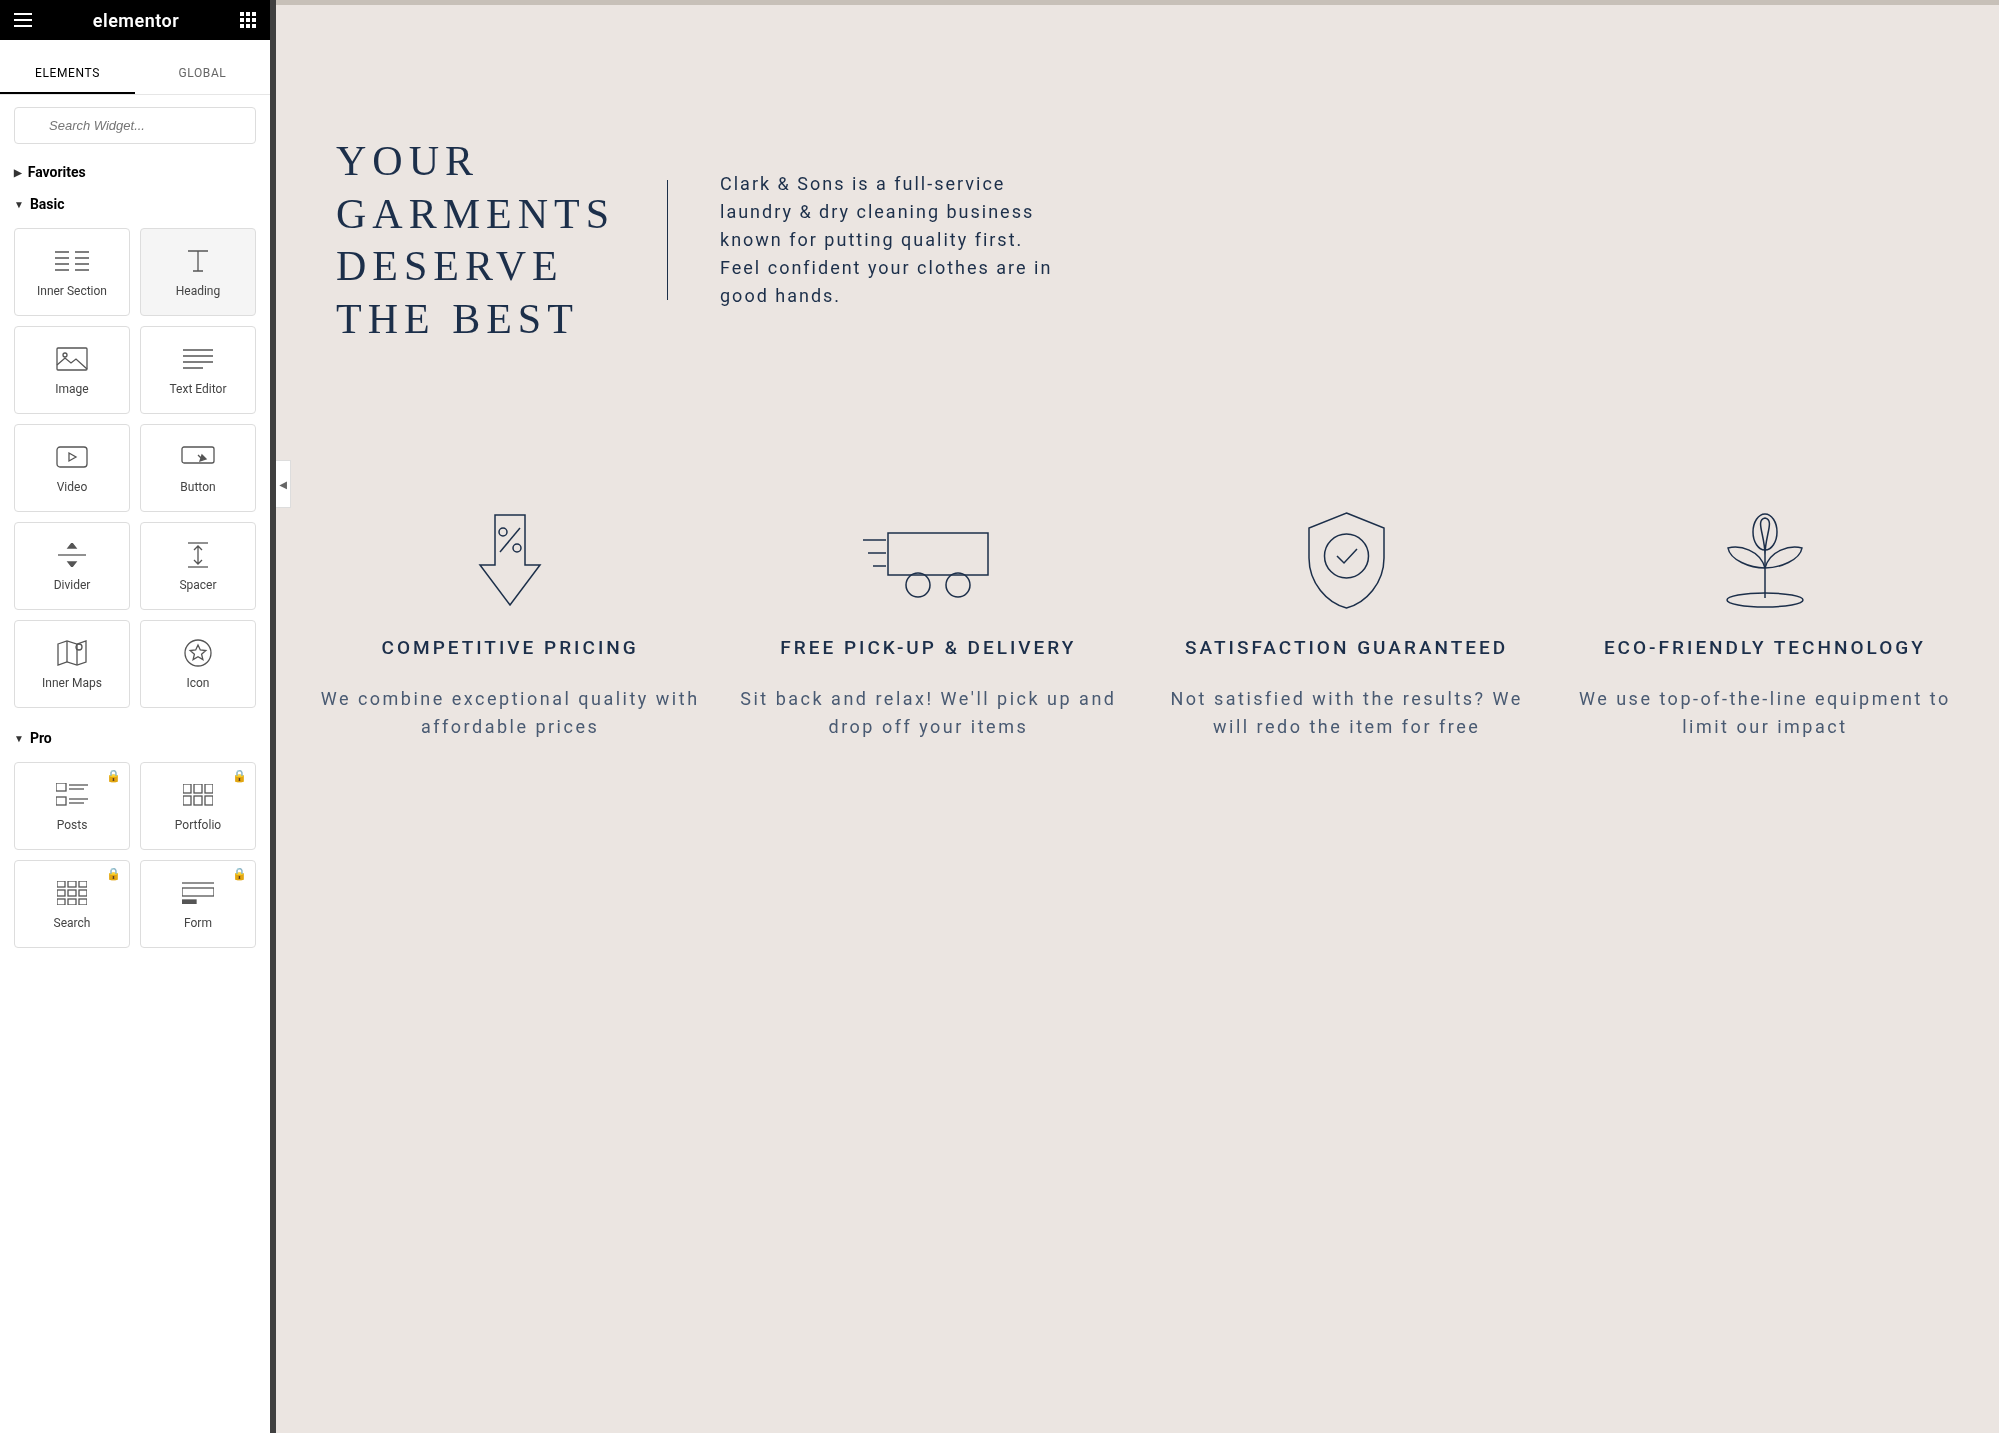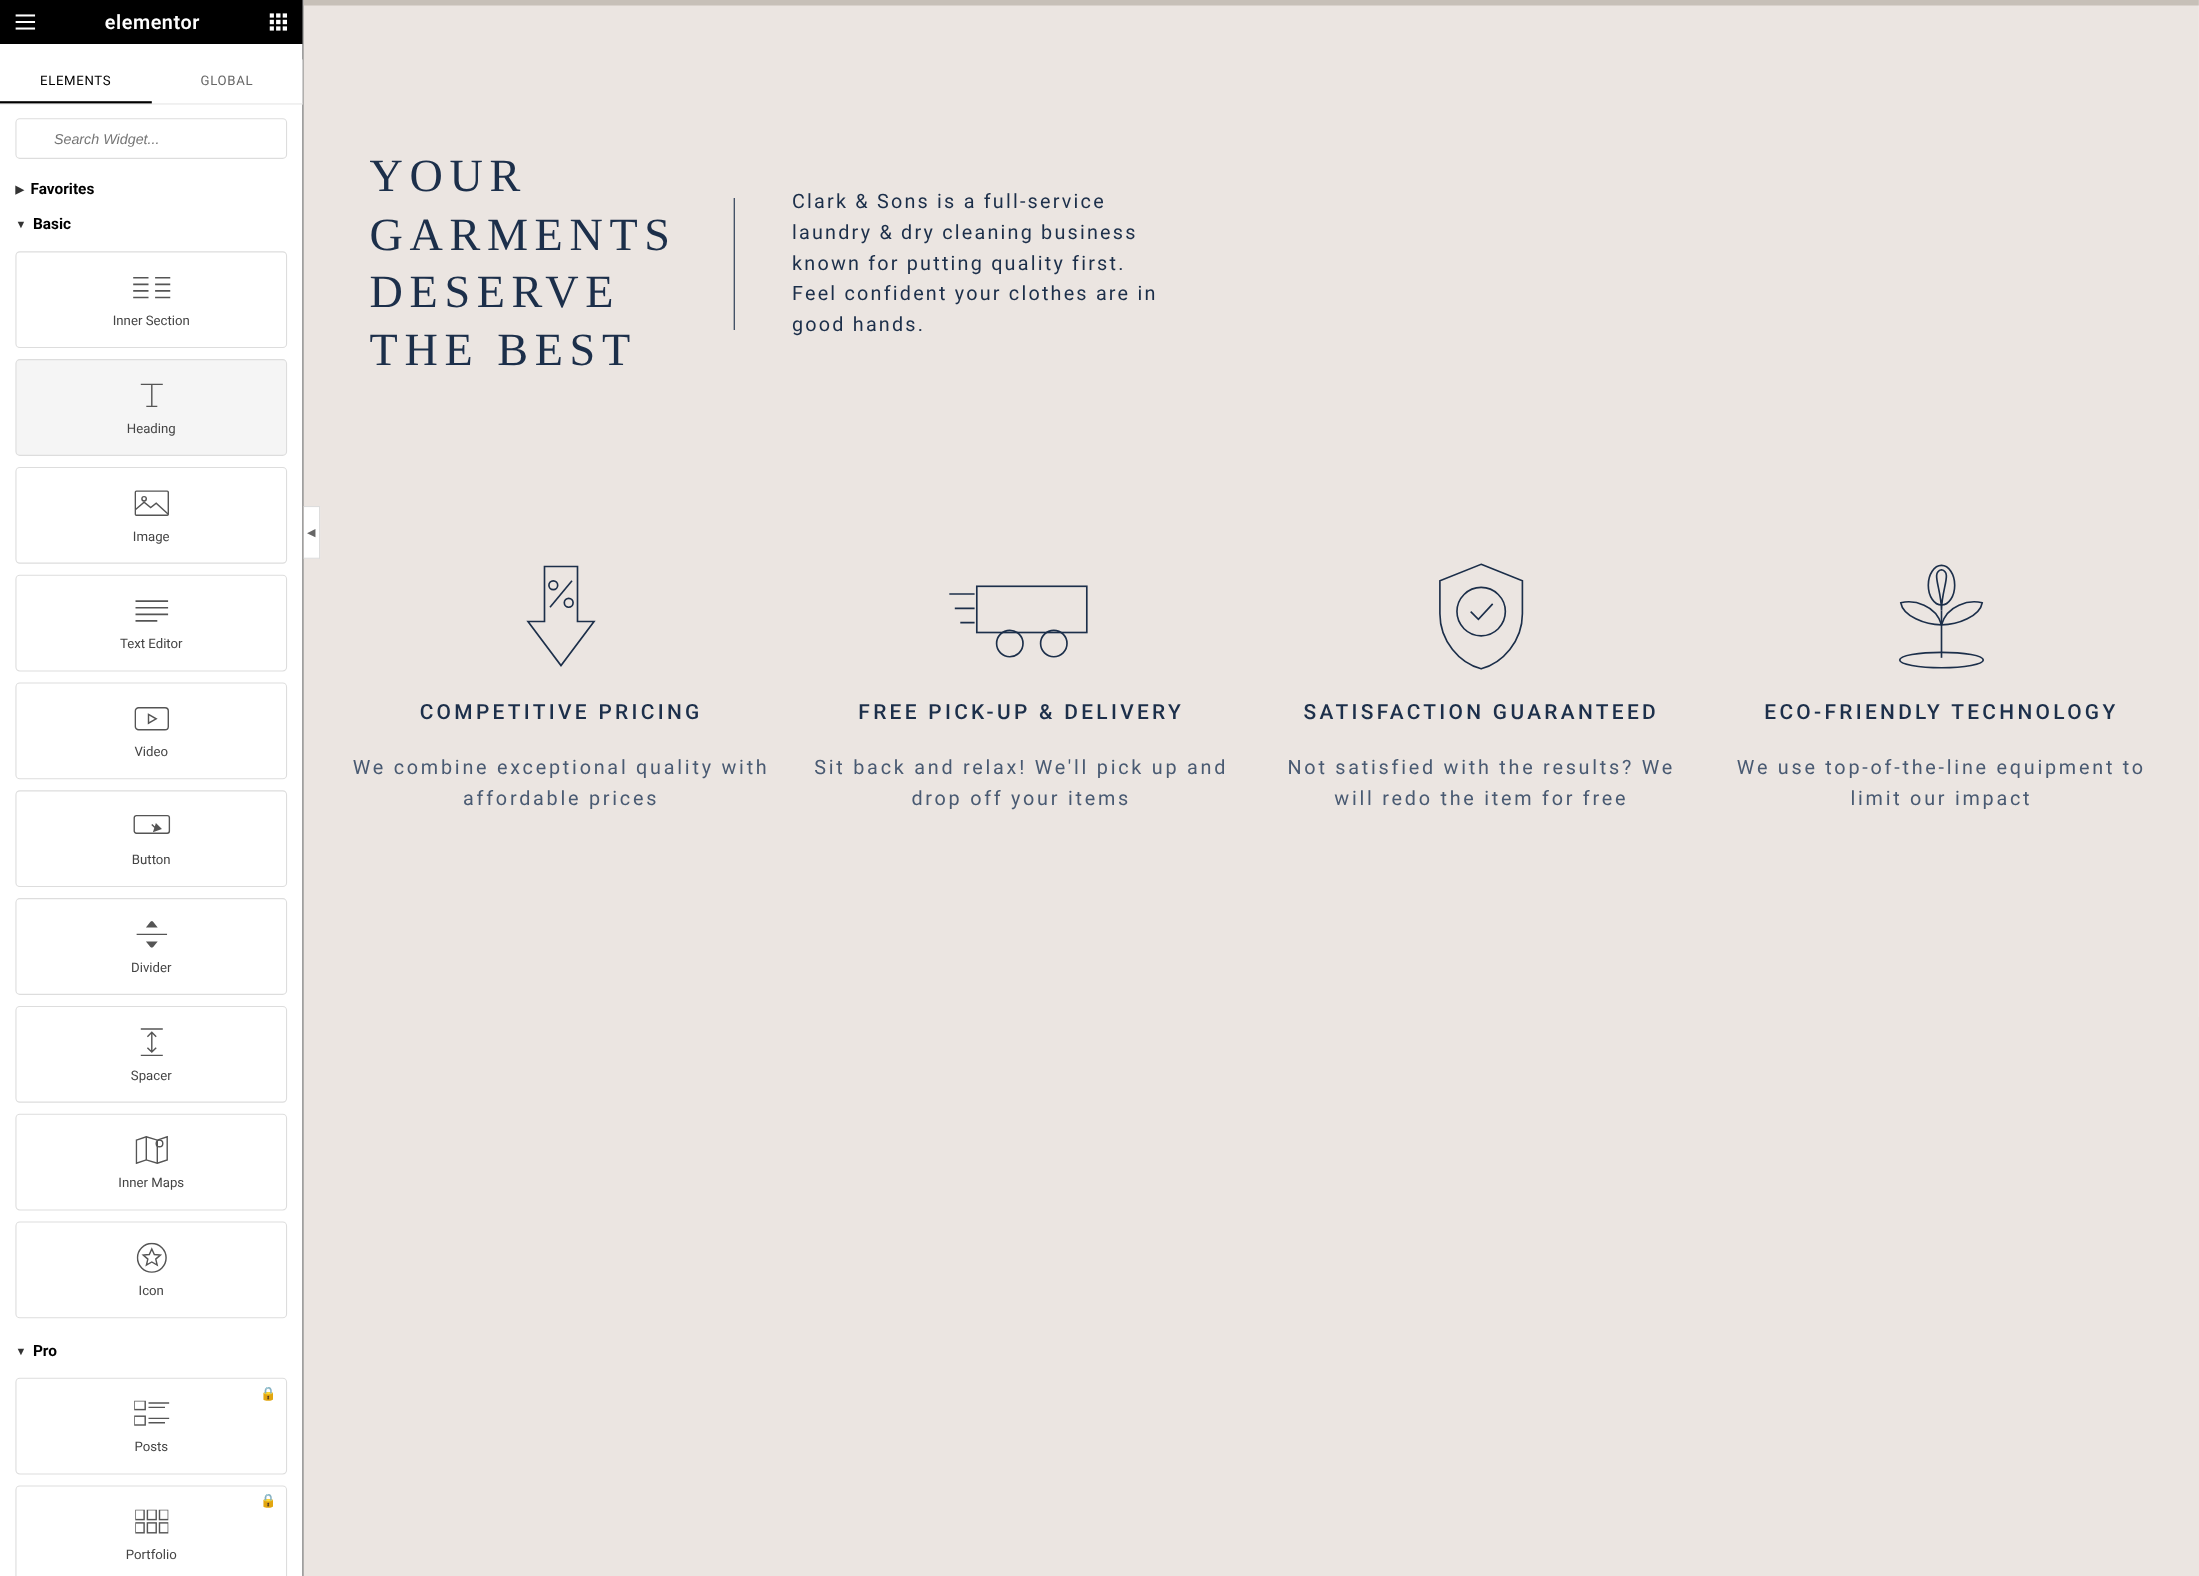--- a/index.html
+++ b/index.html
@@ -9,21 +9,21 @@
     display: flex;
     height: 100vh;
     width: 100%;
     overflow: hidden;
   }
 
   
   .sidebar {
     width: 276px;
     background: #fff;
-    border-right: 1px solid #404040;
+    border-right: 6px solid #404040;
     display: flex;
     flex-direction: column;
     position: relative;
   }
   .sidebar-header {
     background: #000;
     height: 40px;
     display: flex;
     align-items: center;
     justify-content: space-between;
@@ -91,21 +91,21 @@
     font-size: 14px;
     font-weight: 700;
     cursor: pointer;
   }
   .section-title .caret {
     font-size: 10px;
     color: #333;
   }
   .widget-grid {
     display: grid;
-    grid-template-columns: 1fr;
+    grid-template-columns: 1fr 1fr;
     gap: 10px;
     padding: 8px 14px 14px;
   }
   .widget {
     border: 1px solid #ddd;
     border-radius: 4px;
     height: 88px;
     display: flex;
     flex-direction: column;
     align-items: center;

